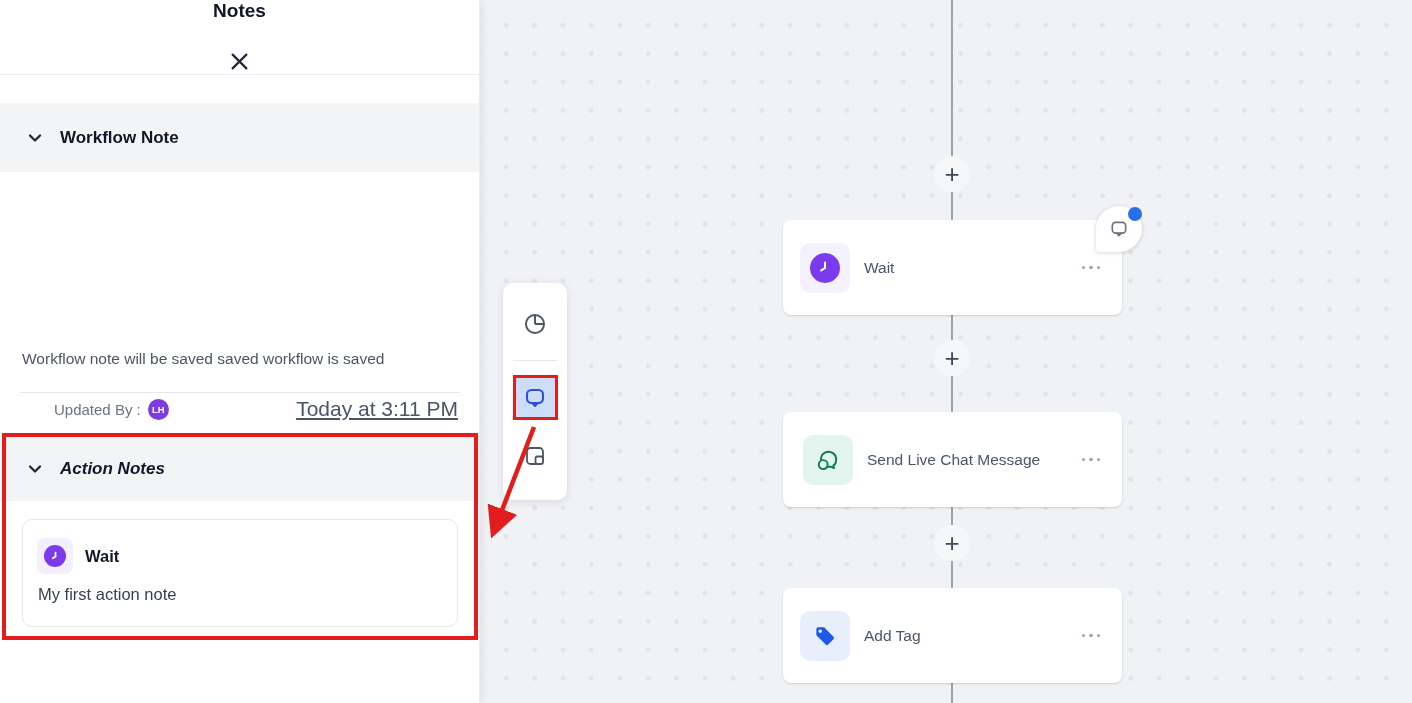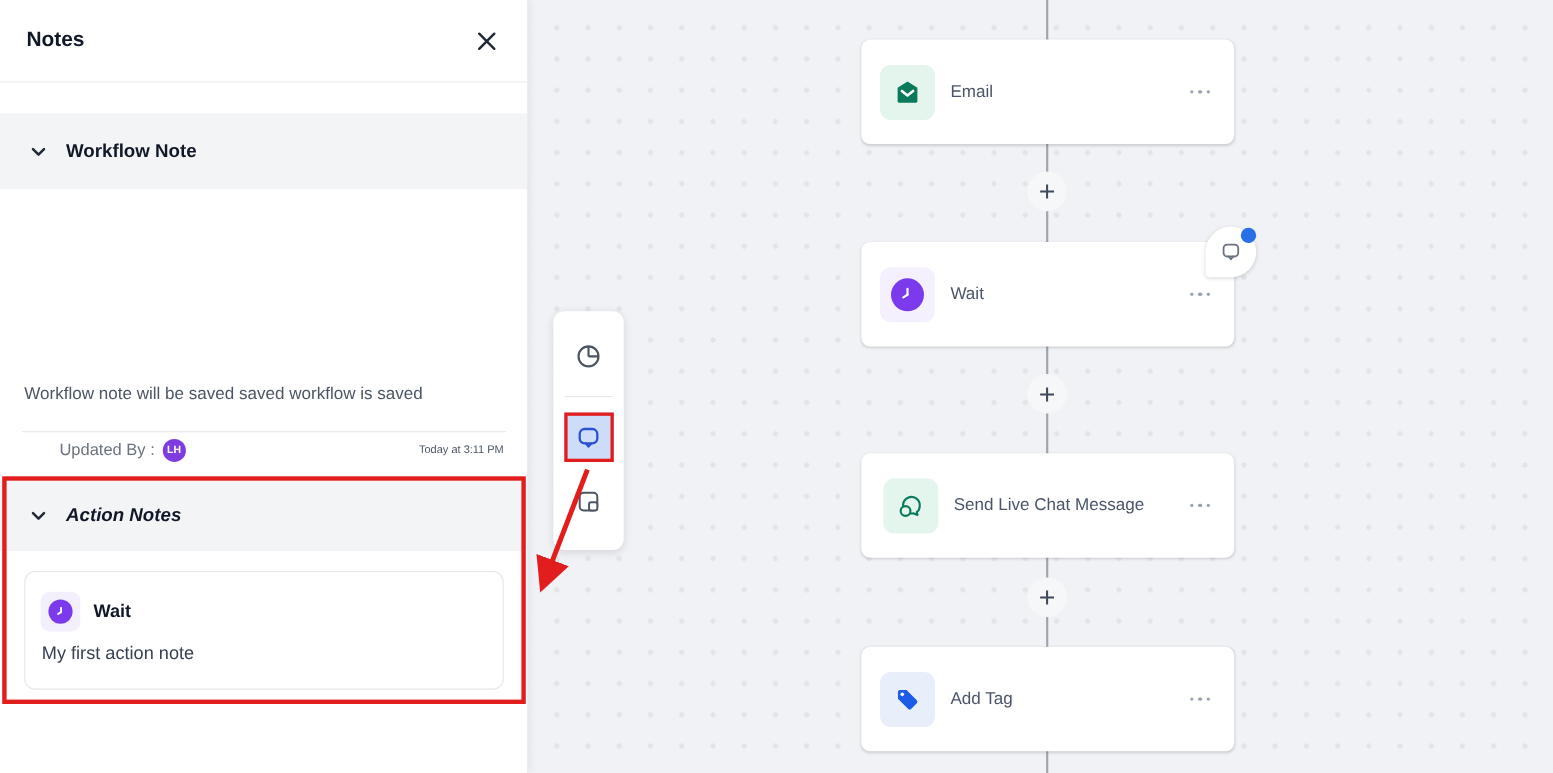--- a/index.html
+++ b/index.html
@@ -36,21 +36,21 @@
     border-radius:23px 23px 23px 4px; box-shadow:0 1px 4px rgba(16,24,40,.18);
     display:flex; align-items:center; justify-content:center; cursor:pointer;
   }
   .note-badge .dot { position:absolute; top:1px; right:0px; width:14px; height:14px; border-radius:50%; background:#2970e8; }
 
   
   .panel {
     position:absolute; left:0; top:0; width:480px; height:703px; background:#fff;
     box-shadow:2px 0 8px rgba(16,24,40,.08); border-right:1px solid #ececee;
   }
-  .panel-header { height:75px; display:flex; align-items:center; justify-content:space-between; padding:0 24px; border-bottom:1px solid #eaecf0; }
+  .panel-header { height:75px; display:flex; align-items:center; justify-content:space-between; padding:0 24px; border-bottom:1px solid #eaecf0;flex-direction:column; }
   .panel-title { font-size:19px; font-weight:bold; color:#101828; }
   .close-btn { width:26px; height:26px; display:flex; align-items:center; justify-content:center; cursor:pointer; }
 
   .section-header { position:absolute; left:0; width:100%; background:#f3f4f6; display:flex; align-items:center; padding-left:26px; cursor:pointer; }
   .section-header .chev { margin-right:16px; display:flex; }
   .section-header .sec-label { font-size:17px; font-weight:bold; color:#101828; }
   .sec-1 { top:103px; height:69px; }
   .sec-2 { top:437px; height:64px;font-style:italic; }
 
   .note-textarea-wrap { position:absolute; left:22px; top:195px; width:436px; height:142px; }
@@ -61,21 +61,21 @@
   }
   .char-count { position:absolute; right:16px; bottom:14px; font-size:15px; color:#9aa1ab; pointer-events:none; }
 
   .helper-text { position:absolute; left:22px; top:350px; font-size:15.5px; color:#4b5563; }
   .panel-divider { position:absolute; left:20px; top:392px; width:440px; height:1px; background:#e5e7eb; }
 
   .updated-row { position:absolute; left:22px; top:397px; width:436px; height:24px; display:flex; align-items:center; }
   .updated-label { font-size:15px; color:#6b7280;margin-left:32px; }
   .avatar { width:21px; height:21px; border-radius:50%; background:#7e3be0; color:#fff; font-size:9.5px; font-weight:bold;
     display:flex; align-items:center; justify-content:center; margin-left:7px; }
-  .updated-time { margin-left:auto; font-size:10px; color:#4b5563; }
+  .updated-time { margin-left:auto; font-size:21px; color:#4b5563;text-decoration:underline; }
 
   .action-note-card {
     position:absolute; left:22px; top:519px; width:436px; height:108px; background:#fff;
     border:1px solid #e5e7eb; border-radius:10px; padding:18px 14px 0 14px; cursor:pointer;
   }
   .anc-head { display:flex; align-items:center; }
   .anc-iconsq { width:36px; height:36px; border-radius:8px; background:#f3effc; display:flex; align-items:center; justify-content:center; }
   .anc-title { margin-left:12px; font-size:16.5px; font-weight:bold; color:#101828; }
   .anc-text { margin-top:11px; font-size:16.5px; color:#374151; padding-left:1px; }
 
@@ -94,34 +94,20 @@
   
   .red-rect { position:absolute; left:2px; top:433px; width:476px; height:207px; border:4px solid #e11d1d; pointer-events:none; z-index:8; }
   .annot-arrow { position:absolute; left:0; top:0; z-index:9; pointer-events:none; }
 </style>
 </head>
 <body>
 
 <div class="canvas">
   <div class="connector-line"></div>
 
-  <div class="node" style="top:36px;">
-    <div class="node-icon" style="background:#e3f5ec;">
-      <svg width="26" height="26" viewBox="0 0 24 24">
-          <path d="M12 2.8 20.3 8.2 V19.4 Q20.3 20.6 19.1 20.6 H4.9 Q3.7 20.6 3.7 19.4 V8.2 Z" fill="#0b7a5c"></path>
-          <polyline points="7.3,10.8 12,14.6 16.7,10.8" fill="none" stroke="#fff" stroke-width="2.2" stroke-linecap="round" stroke-linejoin="round"></polyline>
-        </svg>
-    </div>
-    <div class="node-label">Email</div>
-    <div class="node-menu">
-        <span></span>
-        <span></span>
-        <span></span>
-      </div>
-  </div>
 
   <div class="plus-btn" style="left:454px; top:156px;">
       <span>+</span>
     </div>
 
   <div class="node" style="top:220px;">
     <div class="note-badge">
       <svg width="20" height="20" viewBox="0 0 24 24">
           <rect x="4" y="4" width="16" height="13" rx="4" fill="none" stroke="#6b7280" stroke-width="2"></rect>
           <path d="M9.5 17 L12 20 L14.5 17" fill="none" stroke="#6b7280" stroke-width="2" stroke-linecap="round" stroke-linejoin="round"></path>

